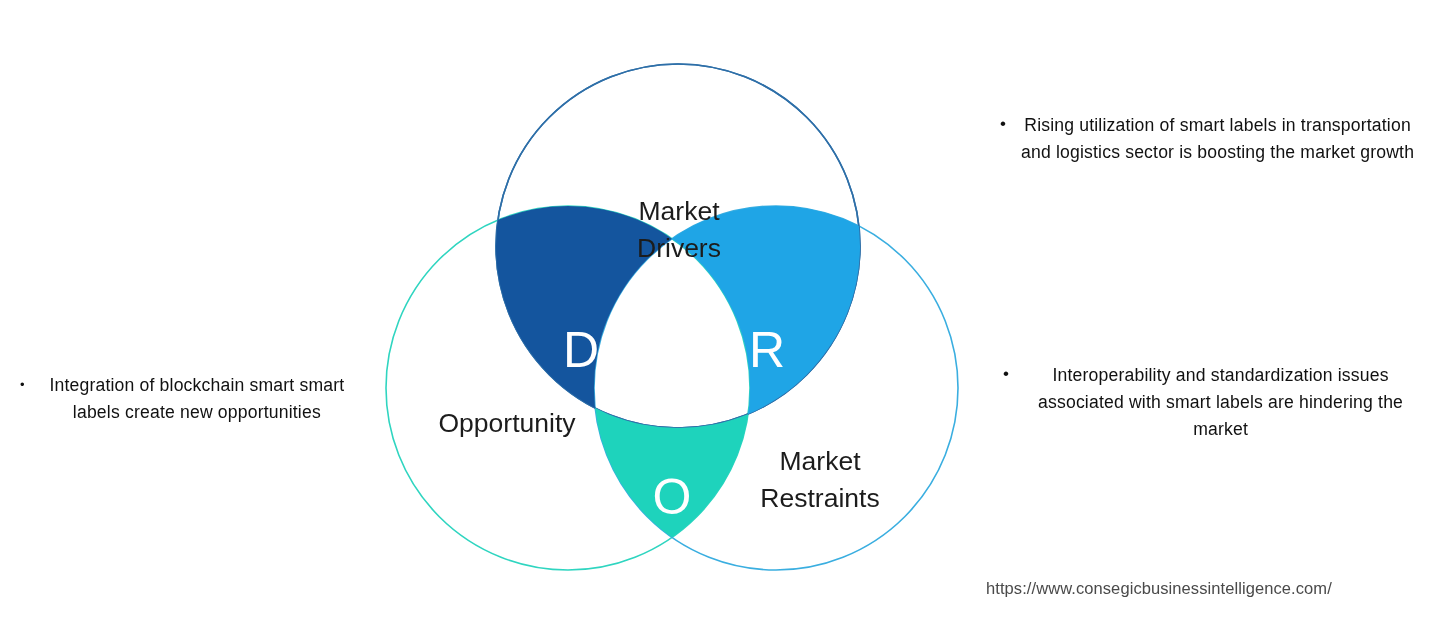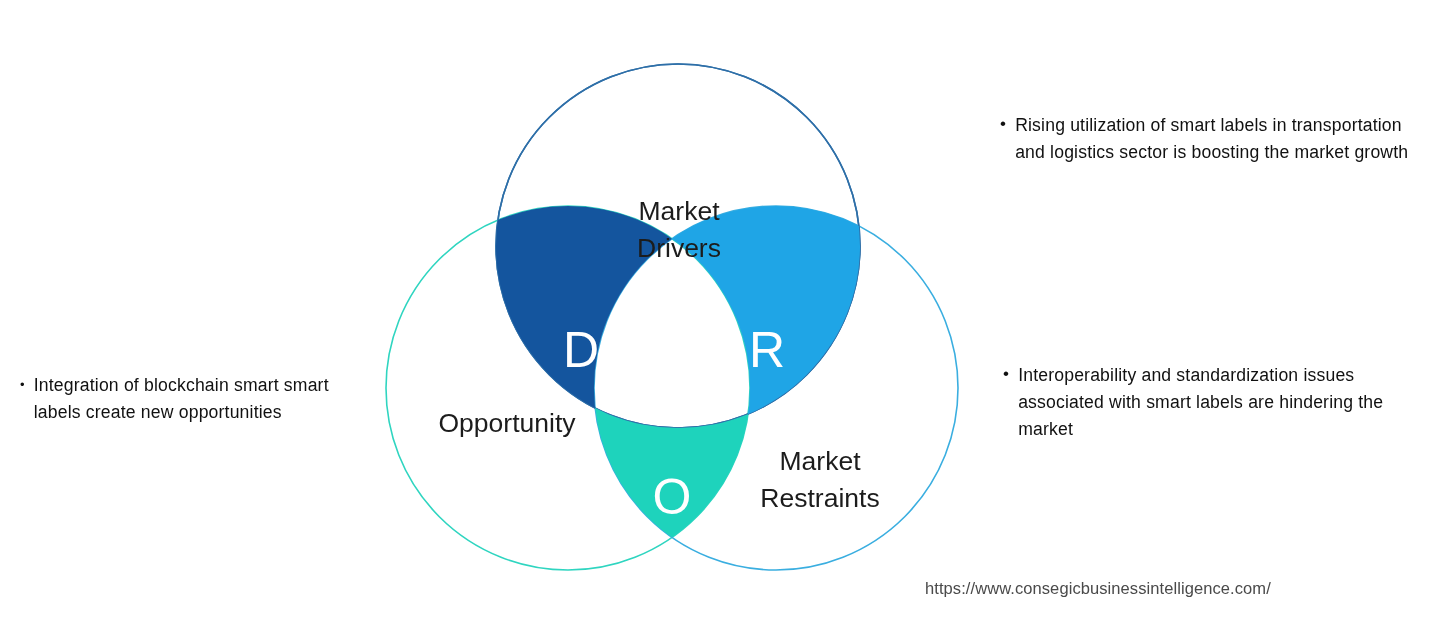--- a/index.html
+++ b/index.html
@@ -46,20 +46,21 @@
     letter-spacing: 0.01em;
   }
   .note .bullet {
     font-size: 17px;
     line-height: 1.45;
     flex: 0 0 auto;
     color: #111111;
   }
   .note .note-text {
     flex: 1 1 auto;
+    text-align: center;
   }
 
   #note-left {
     left: 20px;
     top: 372px;
     width: 340px;
   }
   #note-left .bullet { font-size: 13px; line-height: 1.95; }
 
   #note-right-top {
@@ -70,21 +71,21 @@
 
   #note-right-bottom {
     left: 1003px;
     top: 362px;
     width: 420px;
   }
 
   
   #source-url {
     position: absolute;
-    left: 925px;
+    left: 986px;
     top: 579px;
     font-size: 16.5px;
     color: #4a4a4a;
     letter-spacing: 0.005em;
     white-space: nowrap;
   }
 
   
   .circle-label {
     font-family: "Liberation Sans", sans-serif;

